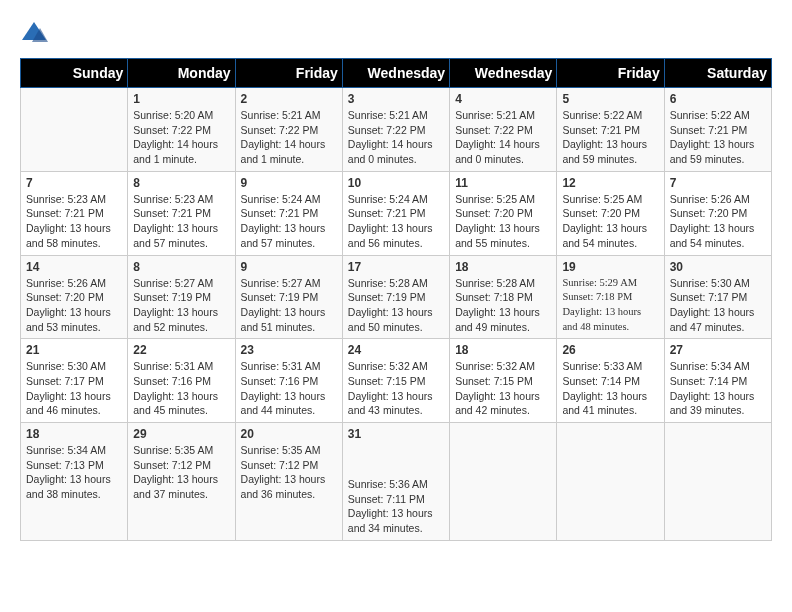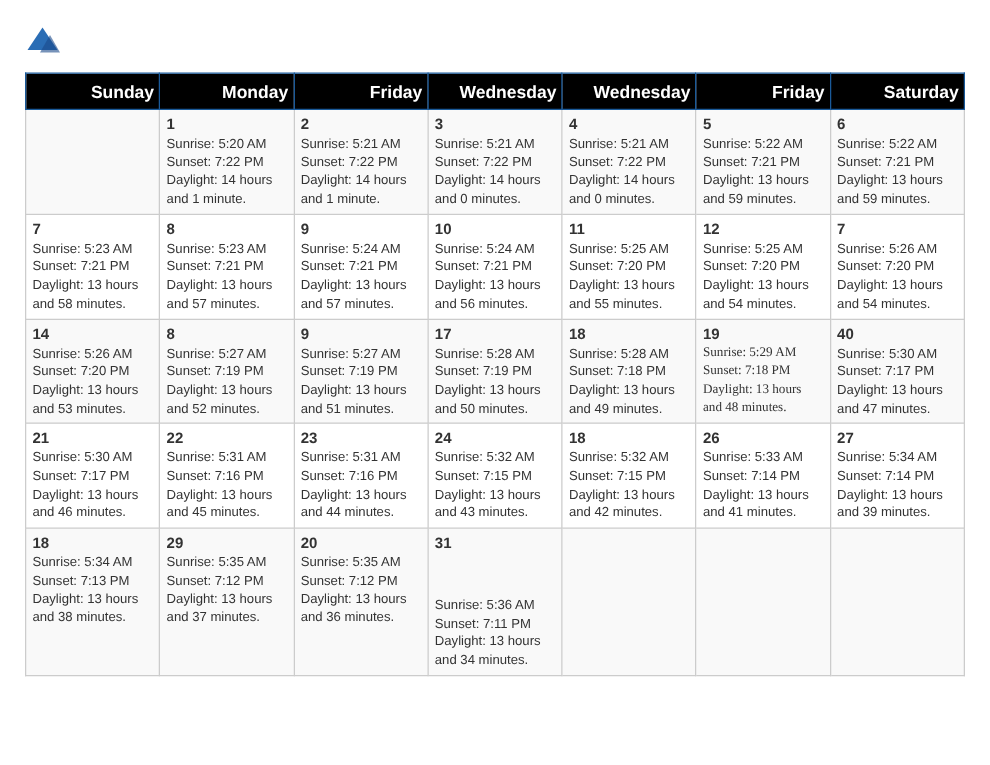--- a/index.html
+++ b/index.html
@@ -253,21 +253,21 @@
 and 49 minutes.</div>
         </td>
         <td>
           <span class="date-num">19</span>
           <div class="cell-info" style="white-space: pre-line; font-family: Liberation Serif, serif;">Sunrise: 5:29 AM
 Sunset: 7:18 PM
 Daylight: 13 hours
 and 48 minutes.</div>
         </td>
         <td>
-          <span class="date-num">40</span>
+          <span class="date-num">30</span>
           <div class="cell-info" style="white-space: pre-line;">Sunrise: 5:30 AM
 Sunset: 7:17 PM
 Daylight: 13 hours
 and 47 minutes.</div>
         </td>
       </tr>
       <tr>
         <td>
           <span class="date-num">21</span>
           <div class="cell-info" style="white-space: pre-line;">Sunrise: 5:30 AM

